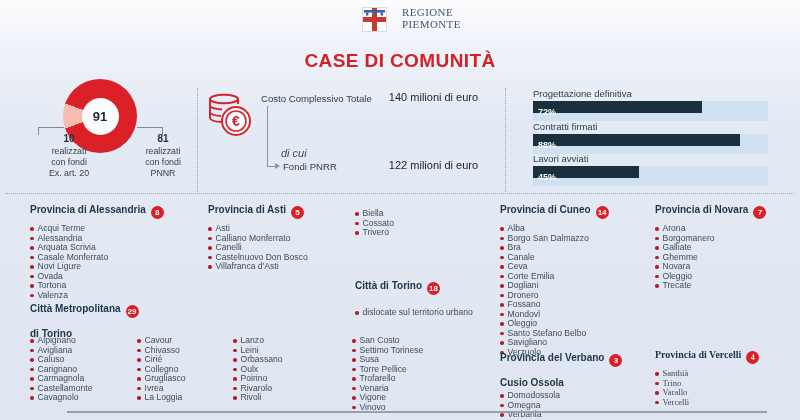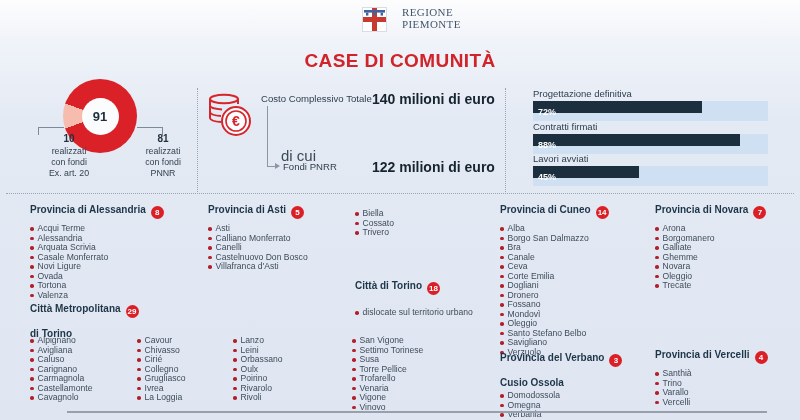--- a/index.html
+++ b/index.html
@@ -22,25 +22,25 @@
   .donut{left:63px;top:79px;width:74px;height:74px;border-radius:50%;display:flex;align-items:center;justify-content:center;}
   .donut-hole{width:37px;height:37px;border-radius:50%;background:#fbfcfe;display:flex;align-items:center;justify-content:center;
     font-size:13px;font-weight:bold;color:#1e2d3a;}
   .bracket-l{left:38px;top:127px;width:25px;height:7px;border-top:1px solid #7e8a99;border-left:1px solid #7e8a99;}
   .bracket-r{left:137px;top:127px;width:25px;height:7px;border-top:1px solid #7e8a99;border-right:1px solid #7e8a99;}
   .stat{width:82px;text-align:center;color:#33424f;}
   .stat-val{font-size:10px;font-weight:bold;color:#22313f;margin-bottom:2px;}
   .stat-line{font-size:8.8px;line-height:10.8px;}
 
   .cost-label{font-size:9.6px;color:#31414f;}
-  .cost-value{width:123px;text-align:left;font-size:14px;font-weight:bold;color:#15242f;}
+  .cost-value{width:123px;text-align:center;font-size:11px;font-weight:normal;color:#15242f;}
   .vline{left:267px;top:106px;width:1px;height:60px;background:#8d97a3;}
   .harrow{left:267px;top:166px;width:8px;height:1px;background:#8d97a3;}
   .ahead{left:275px;top:163px;width:0;height:0;border-left:5px solid #8d97a3;border-top:3.5px solid transparent;border-bottom:3.5px solid transparent;}
-  .dicui{font-size:15px;color:#3c4a57;}
+  .dicui{font-size:11px;font-style:italic;color:#3c4a57;}
 
   .bar-label{left:533px;font-size:9.5px;color:#2c3e4e;}
   .bar-track{left:533px;width:235px;height:20px;background:#cfe0f3;}
   .bar-fill{height:12px;background:#1b2f3f;}
   .bar-pct{font-size:9px;font-weight:bold;color:#ffffff;padding-left:5px;line-height:12px;display:inline-block;}
 
   
   .ptitle{font-size:10px;font-weight:bold;color:#1d3548;white-space:nowrap;}
   .ptitle2{font-size:10px;font-weight:bold;color:#1d3548;margin-top:10px;}
   .badge{display:inline-block;margin-left:5px;width:13px;height:13px;border-radius:50%;background:#db1f26;color:#fff;
@@ -337,21 +337,21 @@
         <span class="dot"></span>
         <span>Oleggio</span>
       </div>
       <div class="li">
         <span class="dot"></span>
         <span>Trecate</span>
       </div>
     </div>
 </div>
 
-<div class="abs" style="left:655px;top:349px;">
+<div class="abs" style="left:655px;top:349px;font-family:Liberation Serif, serif;">
   <div class="ptitle"><span>Provincia di Vercelli</span><span class="badge">4</span></div>
   <div class="plist">
       <div class="li">
         <span class="dot"></span>
         <span>Santhià</span>
       </div>
       <div class="li">
         <span class="dot"></span>
         <span>Trino</span>
       </div>
@@ -456,21 +456,21 @@
       <span>Rivarolo</span>
     </div>
     <div class="li">
       <span class="dot"></span>
       <span>Rivoli</span>
     </div>
   </div>
 <div class="abs plist" style="left:352px;top:331px;">
     <div class="li">
       <span class="dot"></span>
-      <span>San Vigone</span>
+      <span>San Costo</span>
     </div>
     <div class="li">
       <span class="dot"></span>
       <span>Settimo Torinese</span>
     </div>
     <div class="li">
       <span class="dot"></span>
       <span>Susa</span>
     </div>
     <div class="li">

